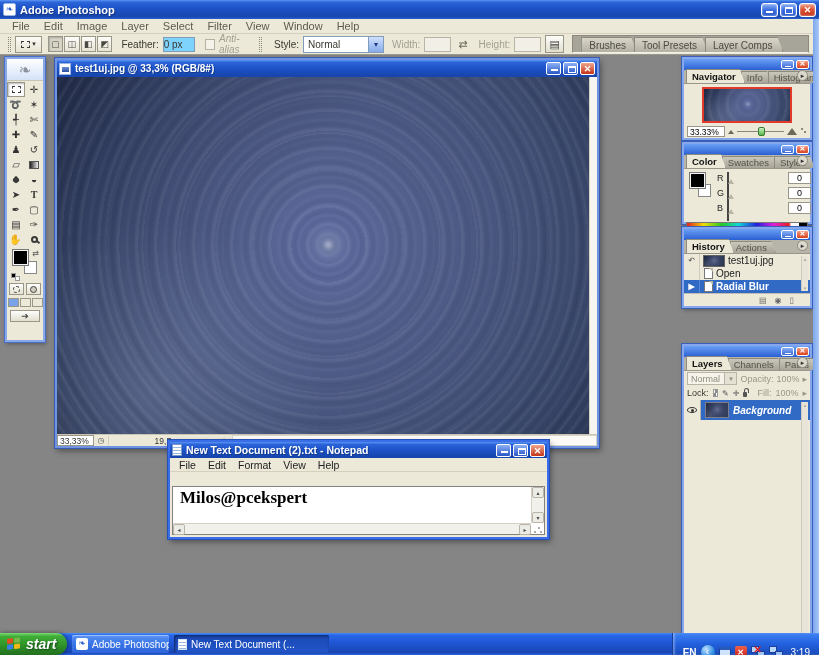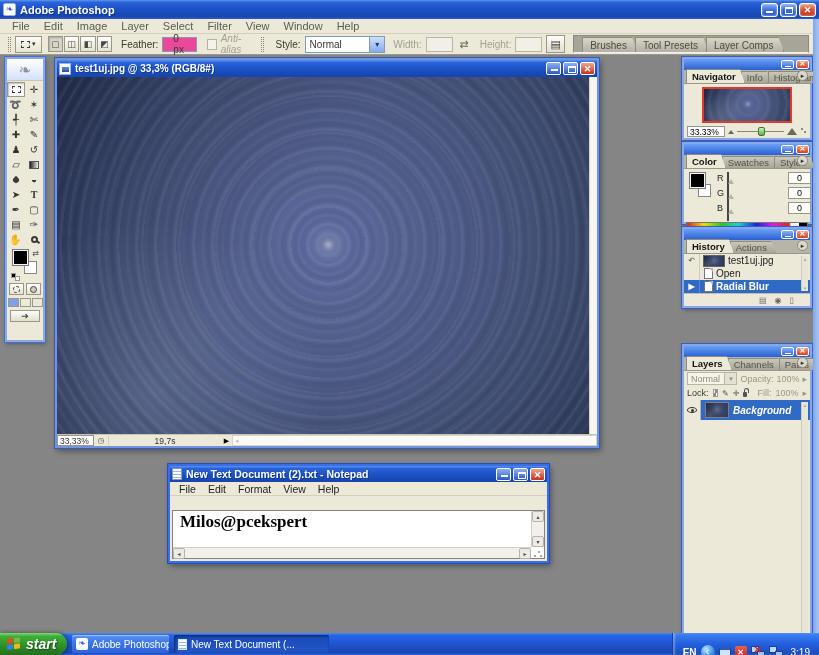--- a/index.html
+++ b/index.html
@@ -31,21 +31,21 @@
   .ob-grip{width:3px;height:15px;border-left:1px dotted #8a887a;border-right:1px dotted #8a887a;margin:0 4px;}
   .tool-preview{width:30px;height:17px;border:1px solid #9a9789;background:linear-gradient(#fcfbf6,#e6e3d2);
     display:flex;align-items:center;justify-content:center;gap:2px;margin-right:6px;}
   .marquee-glyph{width:9px;height:7px;border:1px dashed #3a3a3a;}
   .tiny-caret{font-size:7px;color:#333;}
   .selmode{width:17px;height:16px;border:1px solid #9a9789;background:linear-gradient(#fdfdfb,#e6e3d2);
     display:flex;align-items:center;justify-content:center;font-size:9px;color:#4a4a42;margin-right:1px;}
   .selmode.pressed{background:#d8d5c6;box-shadow:inset 1px 1px 2px #aaa;}
   .ob-label{margin:0 4px 0 8px;}
   .ob-label.dis{color:#a3a093;}
-  .inputbox{width:36px;height:15px;border:1px solid #7f9db9;background:#ec4899;font-size:10px;display:flex;align-items:center;padding:0 10px;}
+  .inputbox{width:36px;height:15px;border:1px solid #7f9db9;background:#7dd3fc;font-size:10px;display:flex;align-items:center;padding:0 0;}
   .checkline{display:flex;align-items:center;margin-left:10px;font-style:italic;}
   .checkbox{width:11px;height:11px;border:1px solid #b5b2a3;background:#f4f2e9;margin-right:4px;}
   .style-select{width:90px;height:17px;border:1px solid #7f9db9;background:#fff;display:flex;align-items:center;font-size:10px;padding-left:4px;}
   .dd-btn{margin-left:auto;width:15px;height:15px;background:linear-gradient(#cfe0fb,#86abeb);border-left:1px solid #7f9db9;
     color:#1a3a7e;font-size:8px;text-align:center;line-height:15px;}
   .wh-input{width:30px;height:15px;border:1px solid #b8b5a6;background:#f2f0e6;margin-right:4px;}
   .swap-icon{color:#6a685c;font-size:11px;margin:0 3px;}
   .fb-btn{margin-left:auto;width:21px;height:18px;border:1px solid #9a9789;background:linear-gradient(#fdfdfb,#e2dfce);
     display:flex;align-items:center;justify-content:center;font-size:11px;color:#444;}
   .palette-well{margin:0 6px 0 8px;width:264px;height:18px;background:#a7a59a;border:1px solid #8b897d;border-bottom-color:#f4f2ec;
@@ -197,21 +197,21 @@
   .layer-thumb{width:24px;height:16px;border:1px solid #99a;margin:0 4px;}
   .layer-name{font-style:italic;font-size:10px;font-weight:bold;flex:1;}
   .layer-lockwrap{margin-right:8px;}
   .lay-bottom{height:13px;border-top:1px solid #c0bdb0;display:flex;align-items:center;gap:7px;padding-left:7px;font-size:9px;color:#555;}
   .lay-scroll{position:absolute;right:2px;top:56px;bottom:15px;width:7px;background:#e8e5d8;border-left:1px solid #cfccbd;
     display:flex;flex-direction:column;justify-content:space-between;align-items:center;font-size:5px;color:#a8a598;}
 
   .right-frame{position:absolute;right:0;top:19px;width:6px;bottom:22px;background:linear-gradient(90deg,#7da6ee,#aac8f6);}
 
   
-  .notepad{position:absolute;left:168px;top:464px;width:381px;height:99px;border:2px solid #3a6ee8;background:#ece9d8;
+  .notepad{position:absolute;left:168px;top:440px;width:381px;height:99px;border:2px solid #3a6ee8;background:#ece9d8;
     box-shadow:0 0 0 1px #2650b8,2px 3px 6px rgba(0,0,0,.4);}
   .np-titlebar{height:16px;background:linear-gradient(180deg,#5a96f2 0%,#2b63d8 15%,#1d52c8 50%,#1747ae 90%);
     display:flex;align-items:center;padding:0 2px;}
   .np-icon{width:10px;height:12px;background:repeating-linear-gradient(180deg,#fff 0 2px,#9ab8e0 2px 3px);border:1px solid #7a9ac8;}
   .np-title{font-size:10.5px;font-weight:bold;color:#fff;margin-left:4px;flex:1;text-shadow:1px 1px #123a8a;}
   .np-menu{height:14px;background:#ece9d8;display:flex;align-items:center;padding-left:3px;border-bottom:1px solid #d4d0bd;}
   .np-menu-item{font-size:10.5px;color:#222;padding:0 6px;}
   .np-body{position:absolute;left:2px;right:2px;top:32px;bottom:2px;background:#fff;border:1px solid #848280;margin-top:12px;}
   .np-text{font-family:"Liberation Serif",serif;font-weight:bold;font-size:17px;color:#000;padding:1px 7px;}
   .np-vscroll{position:absolute;right:0;top:0;width:13px;bottom:11px;background:#f2f0eb;border-left:1px solid #d4d0c8;

